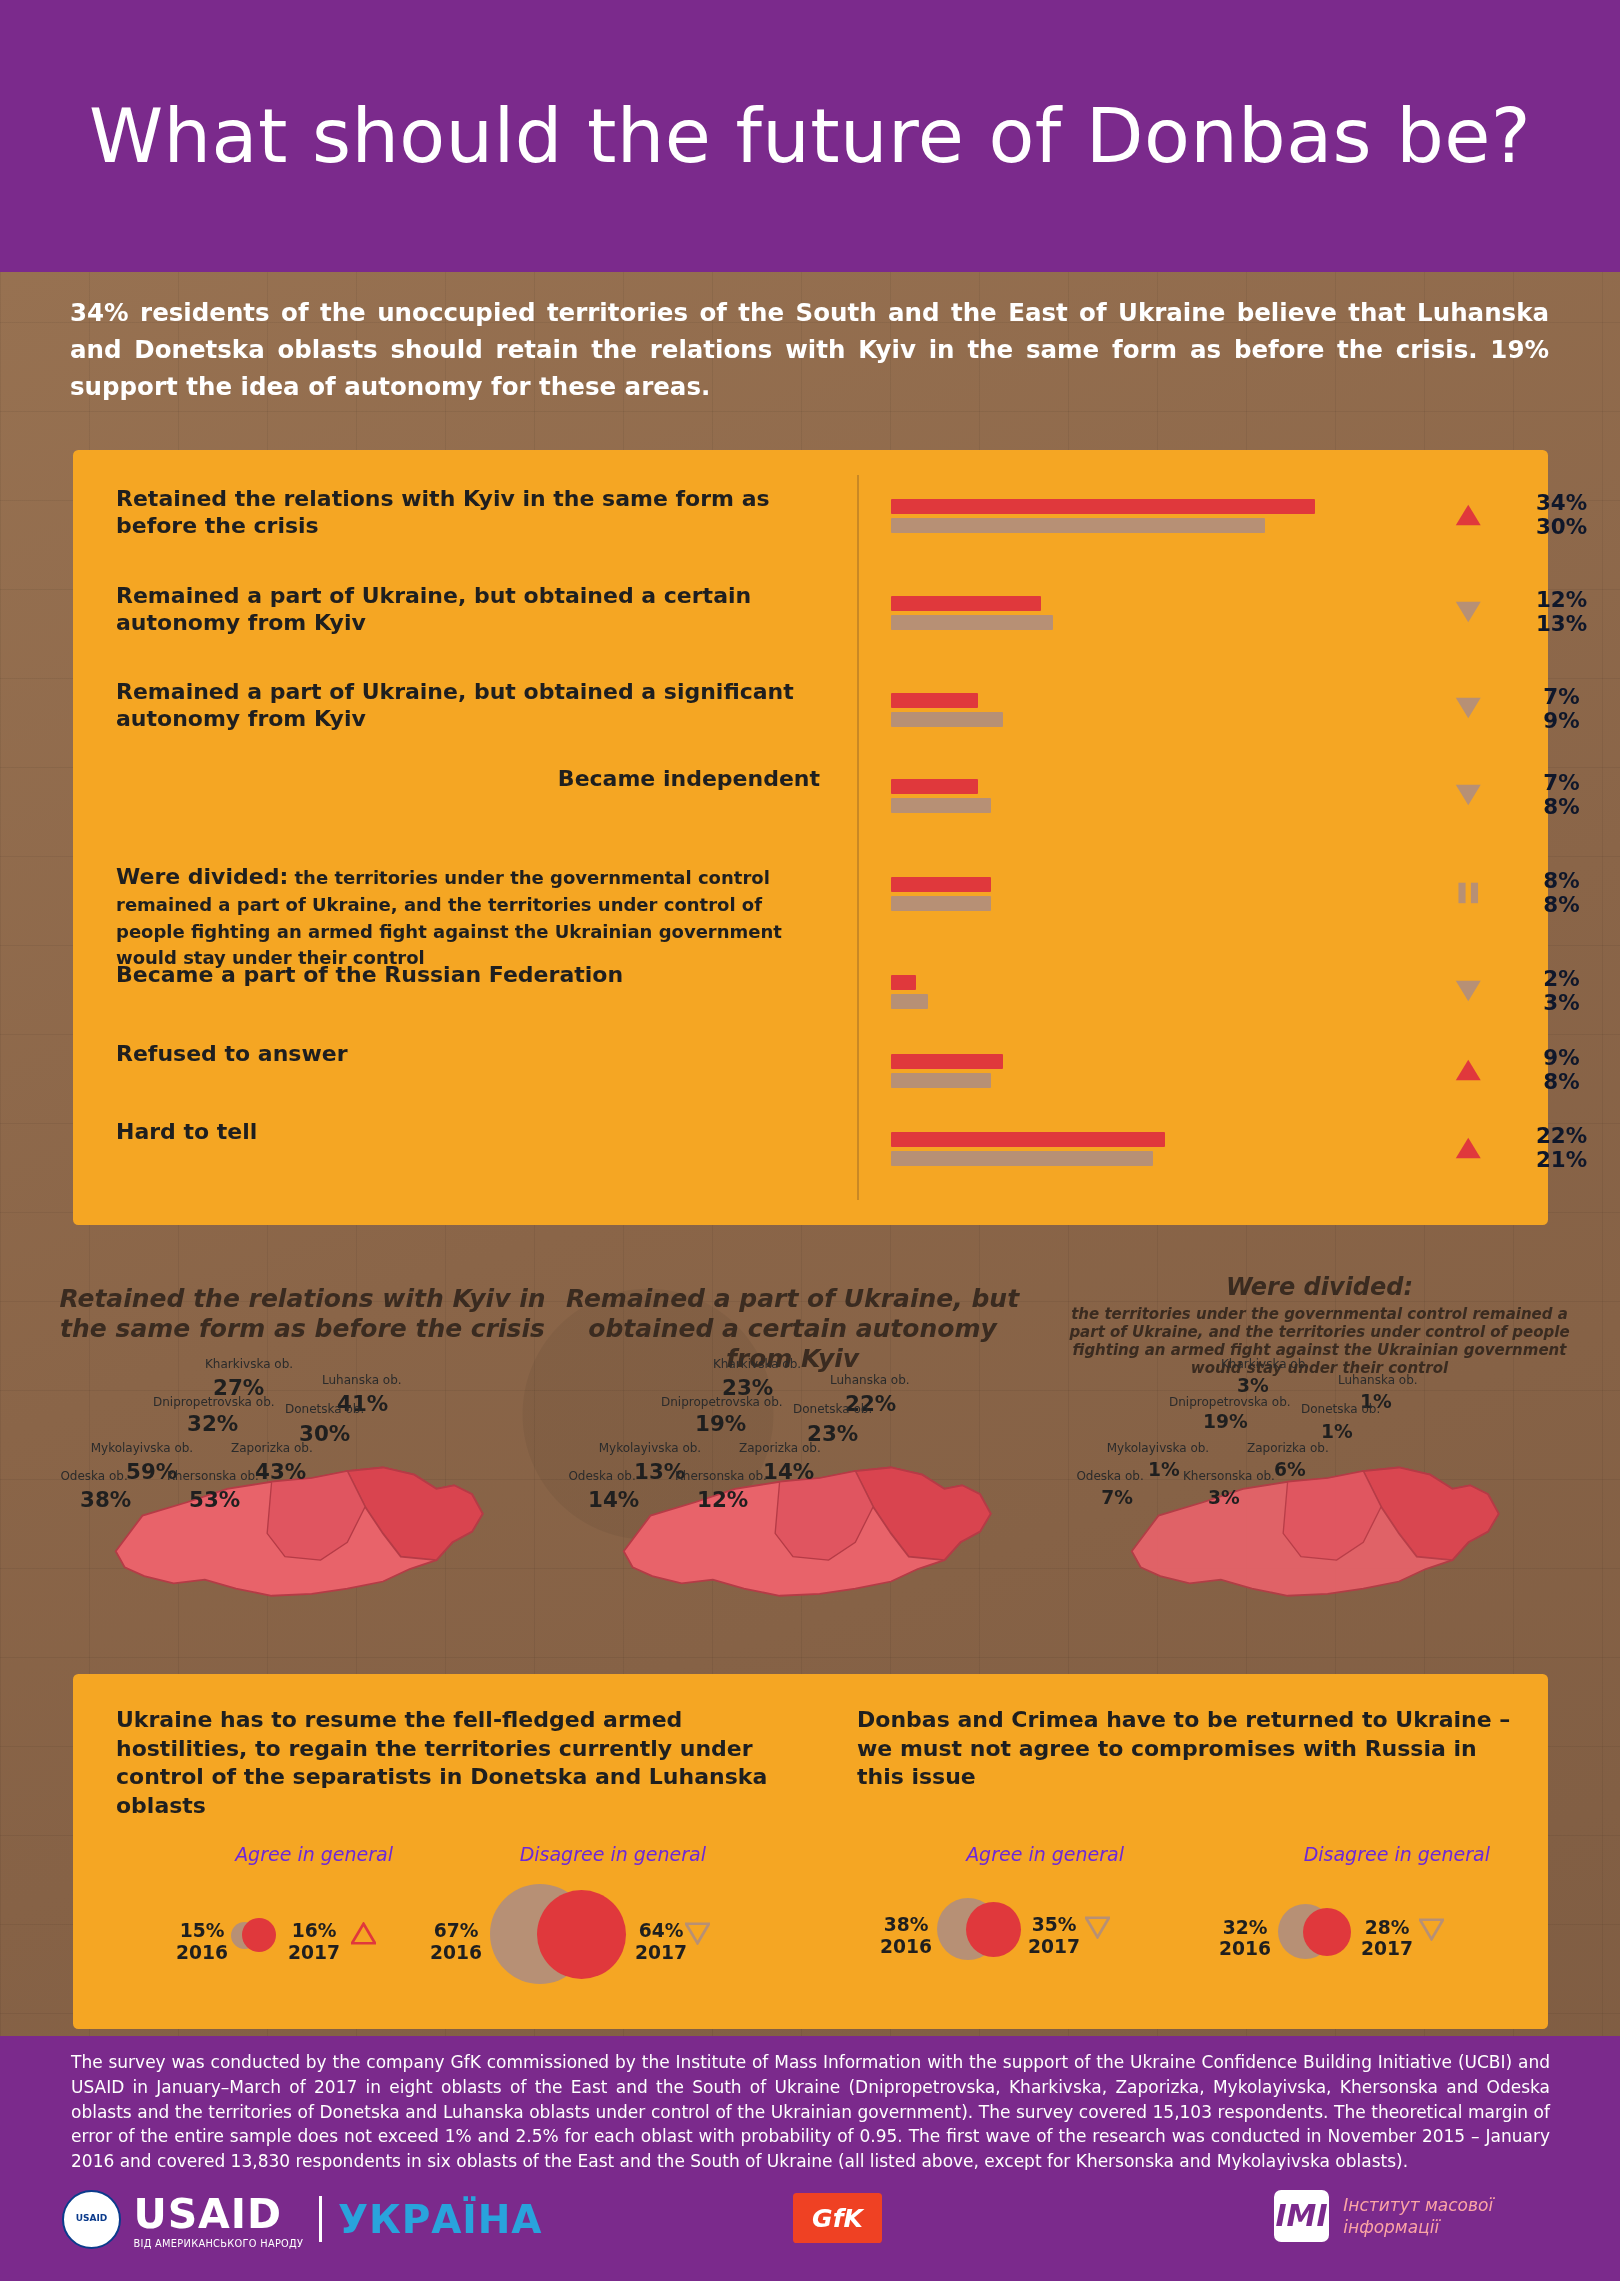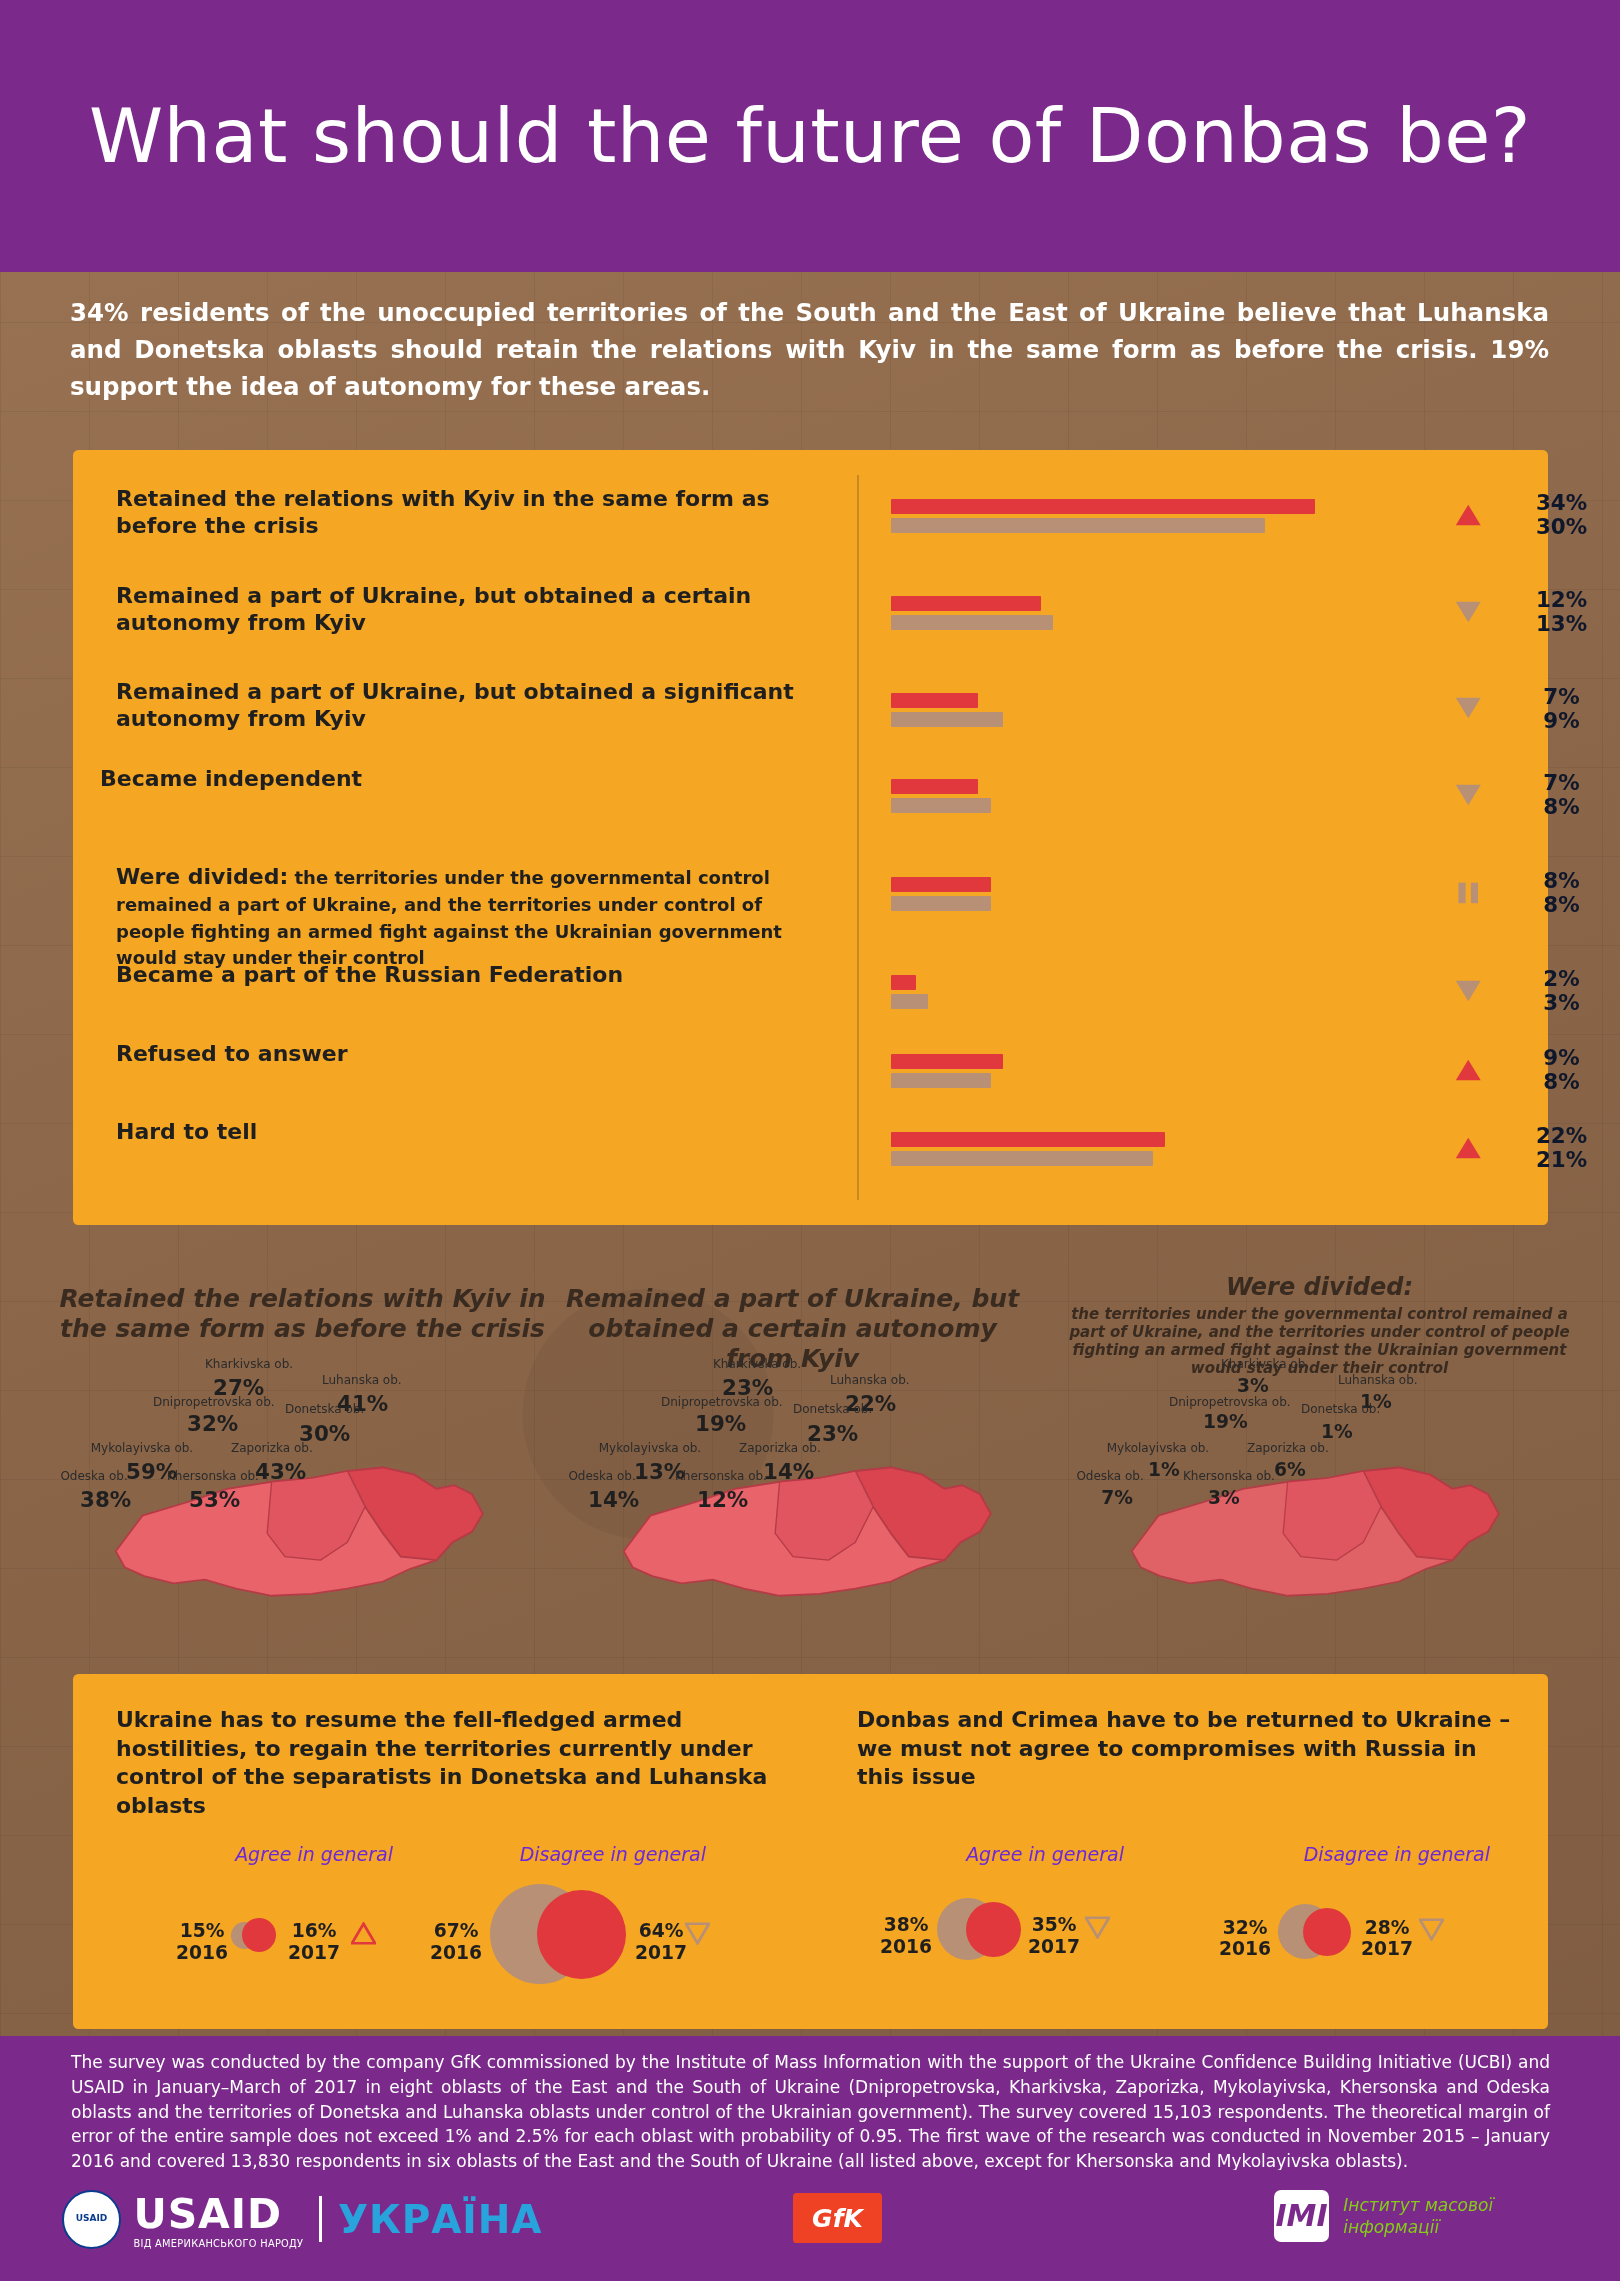--- a/index.html
+++ b/index.html
@@ -176,21 +176,21 @@
     width:89px;height:50px;background:#ef4123;border-radius:3.6px;
     color:#ffffff;font-size:25px;font-weight:bold;font-style:italic;
     display:flex;align-items:center;justify-content:center;
   }
   .logo-imi{position:absolute;left:1274px;top:19.6px;display:flex;align-items:center;font-style:italic;}
   .imi-mark{
     width:55px;height:52px;border-radius:7.1px;background:#ffffff;
     display:flex;align-items:center;justify-content:center;
     color:#7b2a8c;font-size:30px;font-weight:bold;
   }
-  .imi-text{margin-left:14.3px;color:#84cc16;font-size:17px;line-height:1.3;}
+  .imi-text{margin-left:14.3px;color:#fca5a5;font-size:17px;line-height:1.3;}
 </style>
 </head>
 <body>
 
 <div class="bg-texture"></div>
 
 <div class="header">
   <h1>What should the future of Donbas be?</h1>
 </div>
 
@@ -241,21 +241,21 @@
           <svg width="28.5" height="25" viewBox="0 0 32 28">
             <polygon points="16,26 30,3 2,3" fill="#b79075"></polygon>
           </svg>
         </div>
         <div class="vals" style="top: 23px;">
           <div>7%</div>
           <div>9%</div>
         </div>
       </div>
       <div class="row" style="top: 307px; height: 78px;">
-        <div class="row-label" style="top: 8.5px; position: absolute; left: 27px;"><span>Became independent</span></div>
+        <div class="row-label" style="top: 8.5px; position: absolute; left: 43px; text-align: right;"><span>Became independent</span></div>
         <div class="bars" style="top: 22px;">
           <div class="bar bar-2017" style="width: 87px;"></div>
           <div class="bar bar-2016" style="width: 100px;"></div>
         </div>
         <div class="tri" style="top: 24.5px;">
           <svg width="28.5" height="25" viewBox="0 0 32 28">
             <polygon points="16,26 30,3 2,3" fill="#b79075"></polygon>
           </svg>
         </div>
         <div class="vals" style="top: 14px;">

